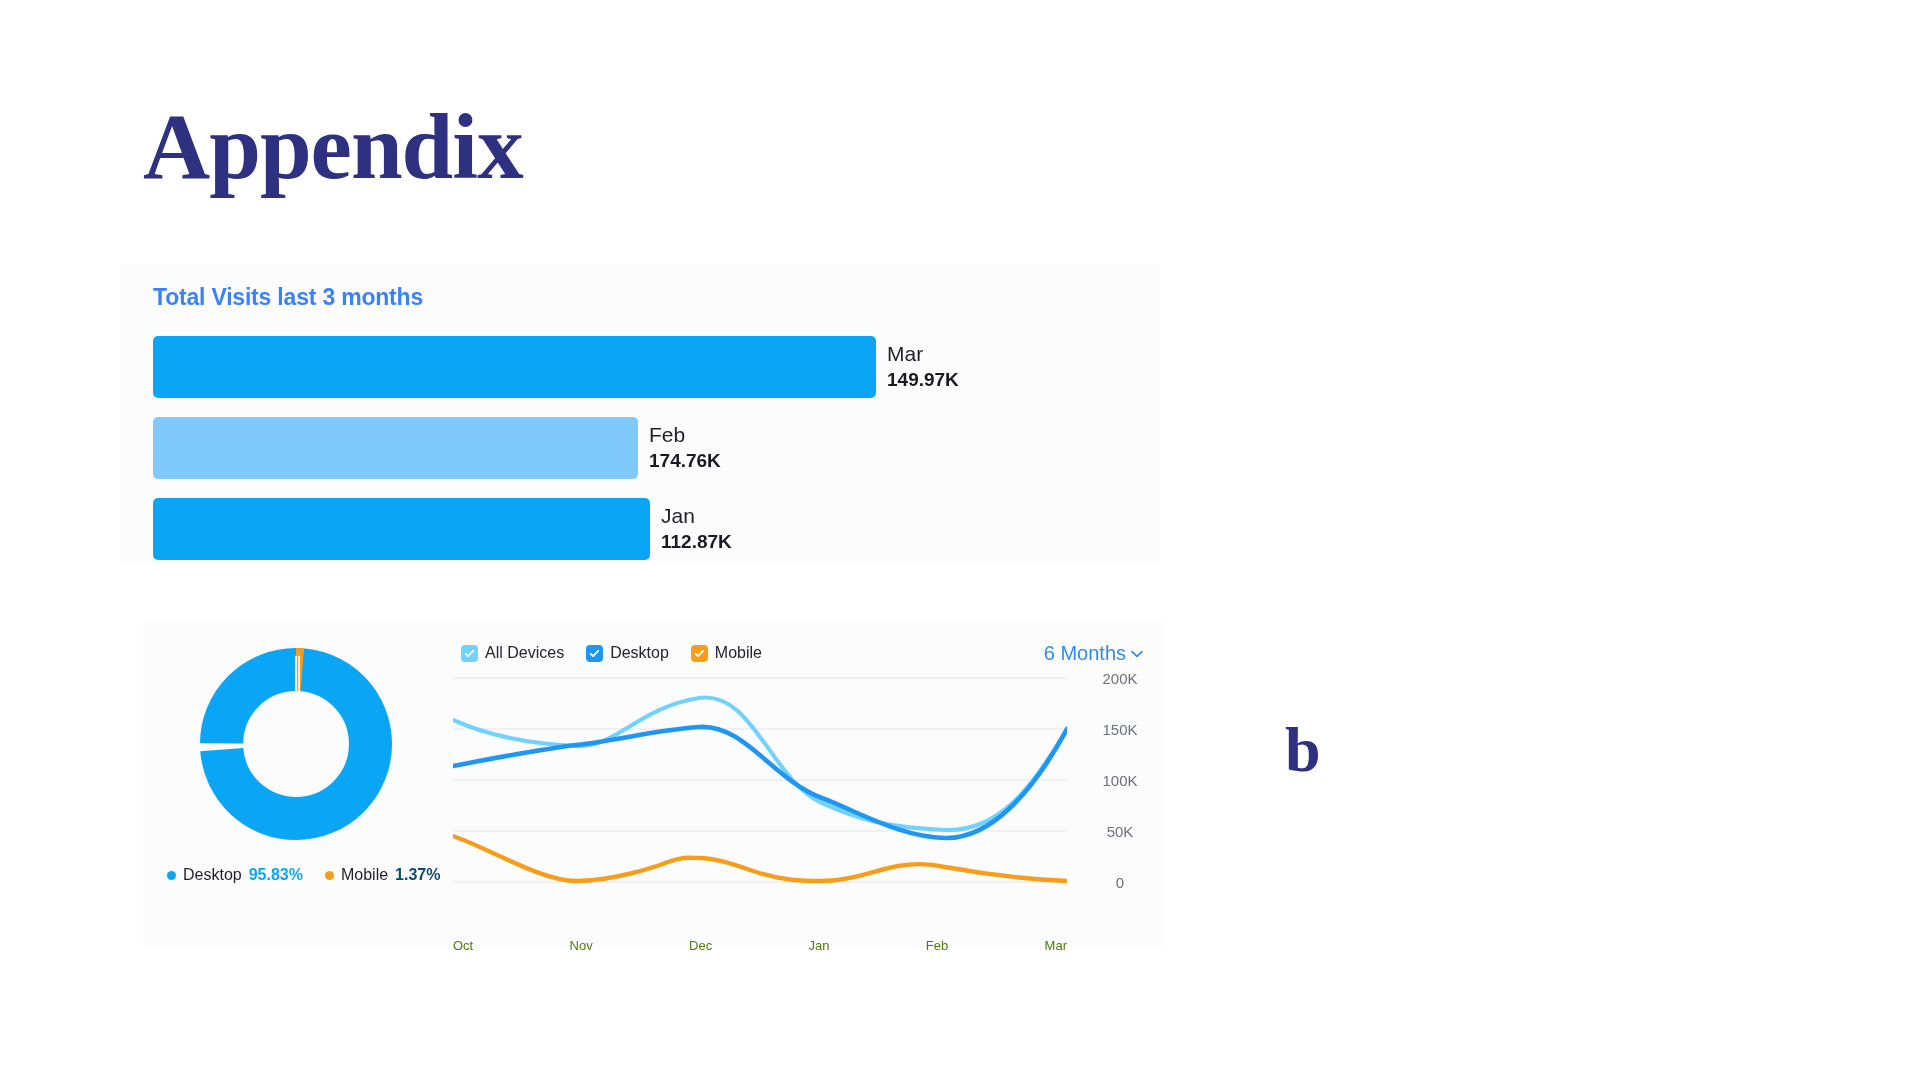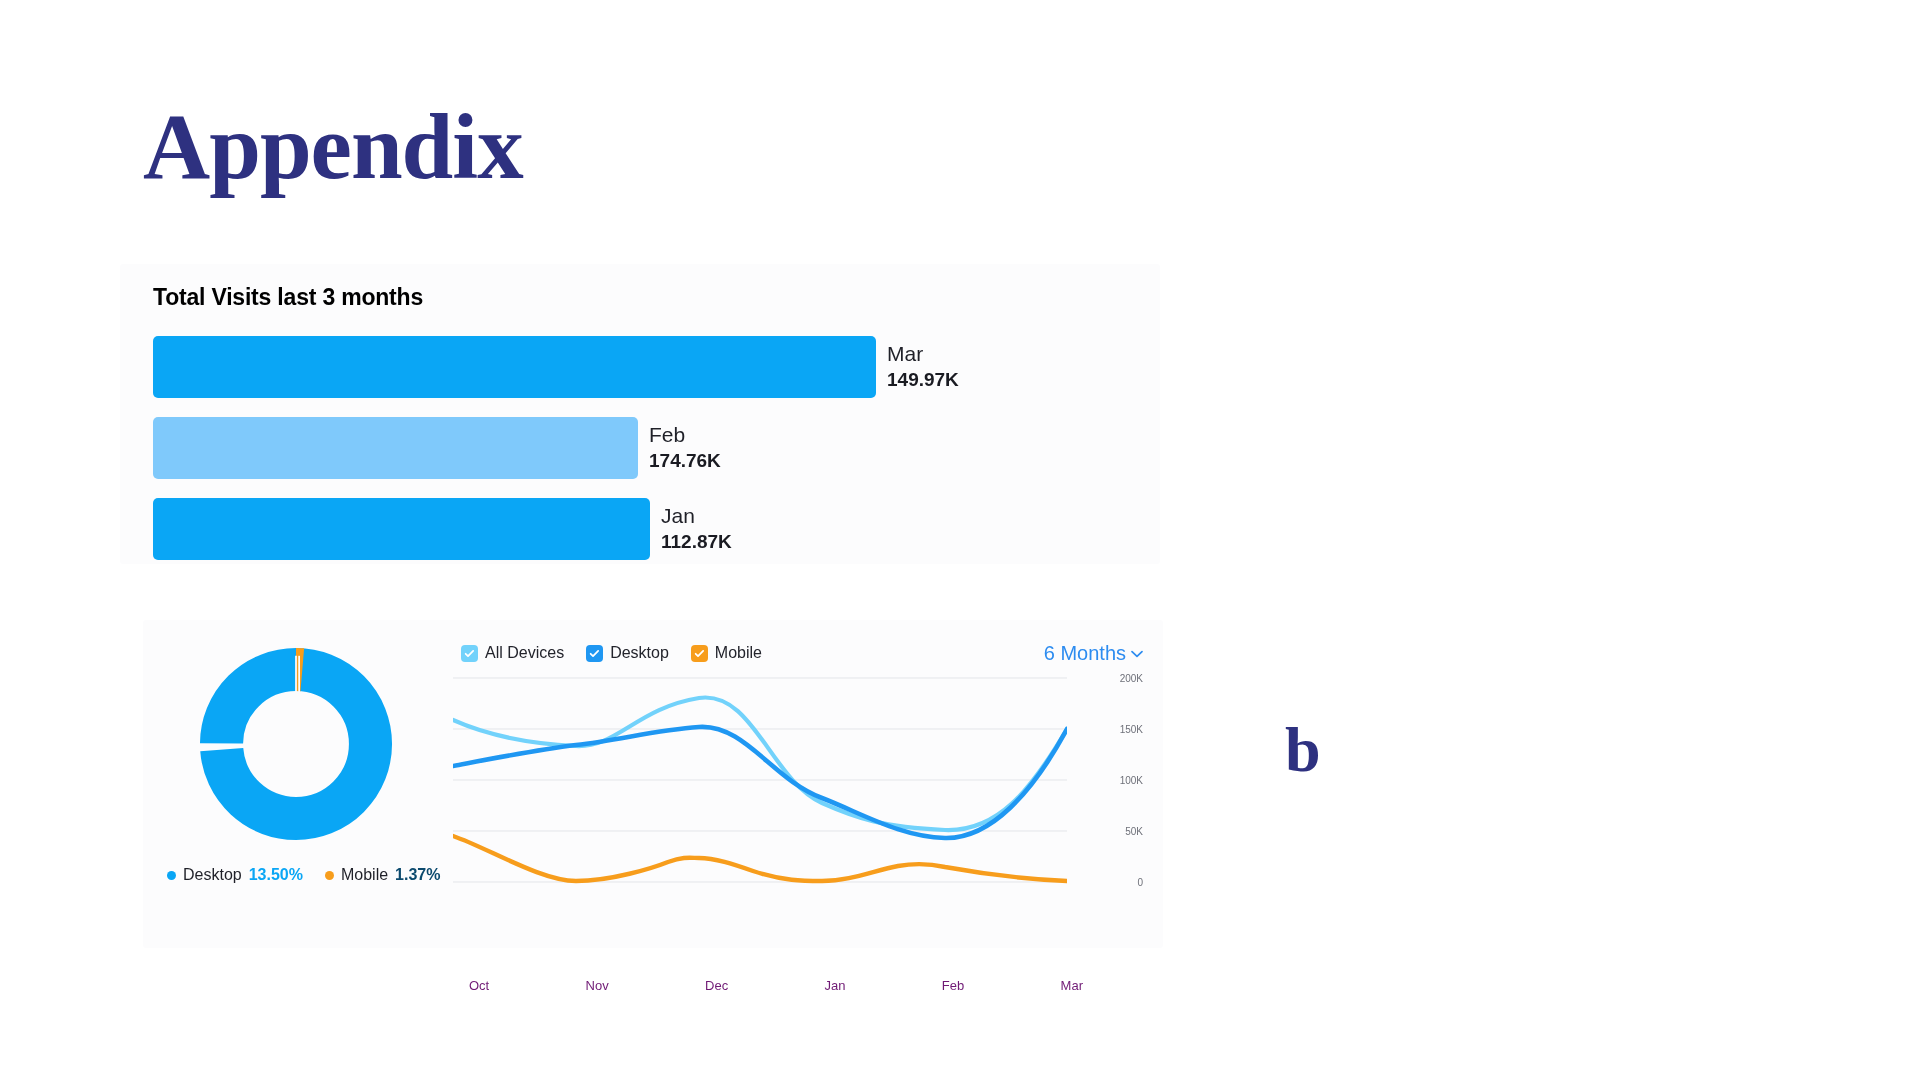--- a/index.html
+++ b/index.html
@@ -48,21 +48,21 @@
     left: 143px; top: 620px;
     width: 1020px; height: 328px;
   }
 
   
   .bar-card-title {
     position: absolute;
     left: 33px; top: 20px;
     font-size: 23px;
     font-weight: bold;
-    color: #000000;
+    color: #3b82f6;
     letter-spacing: -0.2px;
   }
   .bars { position: absolute; left: 33px; top: 72px; }
   .bar-row {
     position: relative;
     height: 62px;
     margin-bottom: 19px;
     display: flex;
     align-items: center;
   }
@@ -143,30 +143,30 @@
   }
   .plot {
     position: absolute;
     left: 0; top: 34px;
     width: 690px; height: 230px;
   }
   .plot svg { display: block; }
   .ylab {
     position: absolute;
     right: 0; width: 46px;
-    font-size: 10px; color: #6e7079;
-    text-align: right;
+    font-size: 15px; color: #6e7079;
+    text-align: center;
     transform: translateY(-50%);
   }
   .xaxis {
     position: absolute;
-    left: 16px; top: 268px;
+    left: 0; top: 268px;
     width: 614px;
     display: flex; justify-content: space-between;
-    font-size: 13px; color: #701a75; margin-top: 40px;
+    font-size: 13px; color: #4d7c0f;
   }
 </style>
 </head>
 <body>
 
 <div class="page">
 
   <div class="appendix-title">Appendix</div>
 
   <div class="annot annot-a">a</div>
@@ -214,21 +214,21 @@
         <circle cx="50" cy="50" r="38" fill="none" stroke="#f79d1c" stroke-width="22" stroke-dasharray="3.27 235.52" stroke-dashoffset="0" transform="rotate(-90 50 50)"></circle>
 
         <line x1="50" y1="5" x2="50" y2="27" stroke="#fcfcfd" stroke-width="0.9"></line>
         <line x1="51.6" y1="5" x2="51.6" y2="27" stroke="#fcfcfd" stroke-width="0.9"></line>
       </svg>
 
       <div class="donut-legend">
         <span class="legend-item">
           <i class="legend-dot" style="background:#0aa6f5;"></i>
           <span class="legend-name">Desktop</span>
-          <span class="legend-pct" style="color:#0aa6f5;">13.50%</span>
+          <span class="legend-pct" style="color:#0aa6f5;">95.83%</span>
         </span>
         <span class="legend-item">
           <i class="legend-dot" style="background:#f79d1c;"></i>
           <span class="legend-name">Mobile</span>
           <span class="legend-pct" style="color:#0c4a6e;">1.37%</span>
         </span>
       </div>
     </div>
 
     <div class="chart-area">

